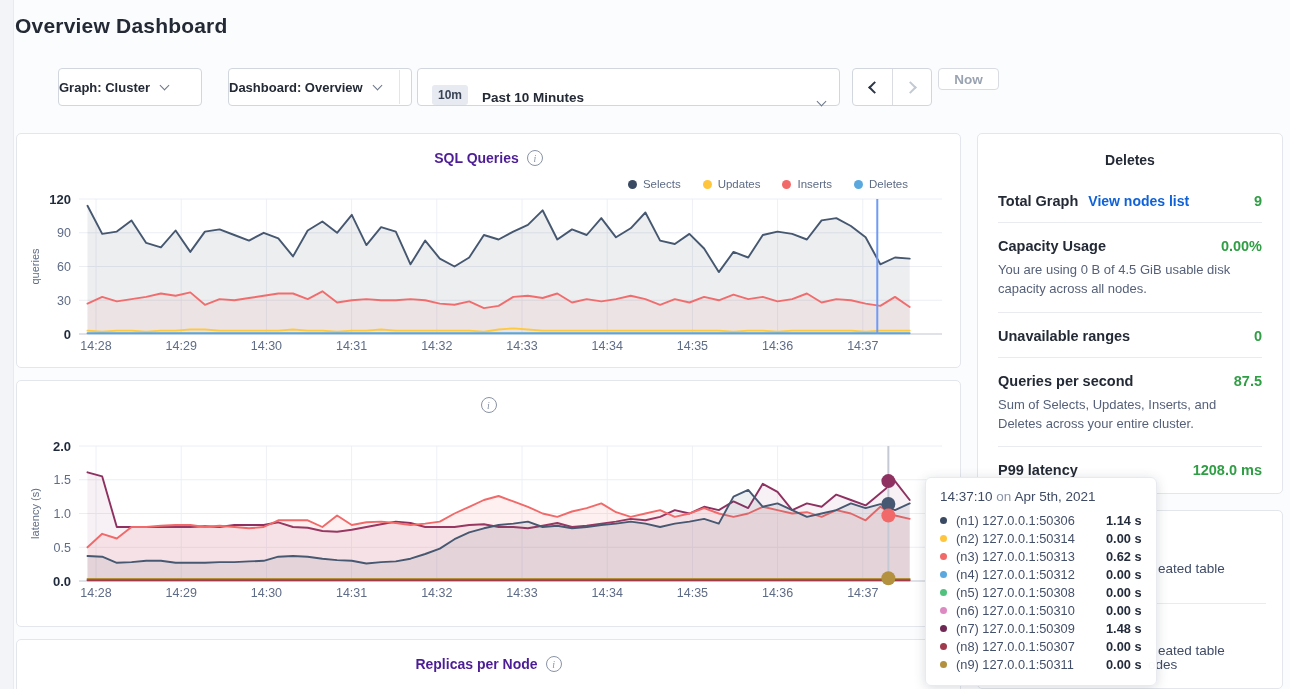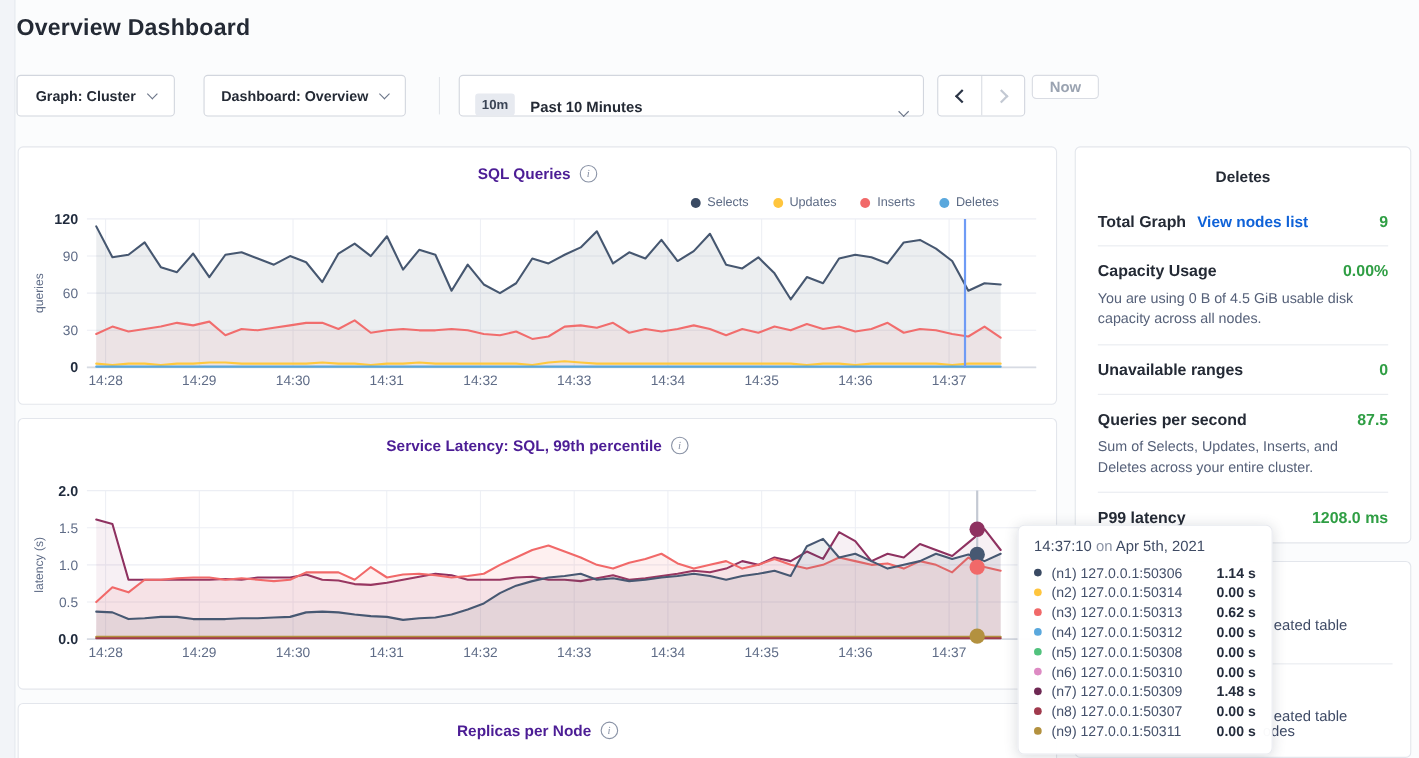--- a/index.html
+++ b/index.html
@@ -4,21 +4,21 @@
 <style>
   * { box-sizing: border-box; margin: 0; padding: 0; }
   body { font-family: "Liberation Sans", sans-serif; background:#fff; }
   .page { position:relative; width:1290px; height:689px; background:#fbfcfd; overflow:hidden; }
   .left-strip { position:absolute; left:0; top:0; width:14px; height:689px; background:#f2f4f8; border-right:1px solid #e7eaef; }
 
   .page-title { position:absolute; left:15px; top:14px; font-size:21px; font-weight:600; color:#242a35; letter-spacing:.2px; }
 
   
   .btn { position:absolute; top:68px; height:38px; background:#fff; border:1px solid #d2d6de; border-radius:4px;
-         display:flex; align-items:center; justify-content:center; font-size:13px; font-weight:bold; color:#242a35; cursor:pointer; }
+         display:flex; align-items:center; font-size:13px; font-weight:bold; color:#242a35; cursor:pointer;margin-left:43px; }
   .chev { display:inline-block; width:7px; height:7px; border-right:1.7px solid #6b7588; border-bottom:1.7px solid #6b7588;
           transform:rotate(45deg); margin-left:11px; margin-top:-4px; }
   .toolbar-divider { position:absolute; left:399px; top:70px; height:34px; width:1px; background:#e2e5ea; }
   .timebox { position:absolute; left:417px; top:68px; width:423px; height:38px; background:#fff; border:1px solid #d2d6de;
              border-radius:4px; display:flex; align-items:flex-end; padding:0 14px; cursor:pointer; }
   .timebadge { background:#e7eaf0; color:#3a4455; font-size:12px; font-weight:bold; border-radius:3px; padding:3px 6px; margin-right:14px; }
   .timelabel { font-size:13.5px; font-weight:bold; color:#242a35; flex:1; text-align:left; }
   .arrowgroup { position:absolute; left:852px; top:68px; height:38px; display:flex; border:1px solid #d2d6de; border-radius:4px; background:#fff; overflow:hidden; }
   .arrowcell { width:39px; height:36px; display:flex; align-items:center; justify-content:center; cursor:pointer; }
   .arrowcell + .arrowcell { border-left:1px solid #d9dce3; }
@@ -159,21 +159,20 @@
         <text x="590.2" y="158" text-anchor="middle" font-size="12.5" fill="#5f6c87">14:34</text>
         <text x="675.4" y="158" text-anchor="middle" font-size="12.5" fill="#5f6c87">14:35</text>
         <text x="760.6" y="158" text-anchor="middle" font-size="12.5" fill="#5f6c87">14:36</text>
         <text x="845.8000000000001" y="158" text-anchor="middle" font-size="12.5" fill="#5f6c87">14:37</text>
         <text x="22" y="74.5" text-anchor="middle" font-size="11" fill="#5f6c87" transform="rotate(-90 22 74.5)">queries</text>
       </svg>
   </div>
 
   <div class="panel" style="left:16px;top:380px;width:945px;height:247px;">
     <div class="chart-title-row">
-      <span class="chart-title">Service Latency: SQL, 99th percentile</span>
       <span class="info-icon">i</span>
     </div>
     <svg id="chart-latency" class="chart" width="945" height="170">
         <line x1="79" y1="7" x2="79" y2="142" stroke="#eef0f5" stroke-width="1"></line>
         <line x1="164.2" y1="7" x2="164.2" y2="142" stroke="#eef0f5" stroke-width="1"></line>
         <line x1="249.4" y1="7" x2="249.4" y2="142" stroke="#eef0f5" stroke-width="1"></line>
         <line x1="334.6" y1="7" x2="334.6" y2="142" stroke="#eef0f5" stroke-width="1"></line>
         <line x1="419.8" y1="7" x2="419.8" y2="142" stroke="#eef0f5" stroke-width="1"></line>
         <line x1="505" y1="7" x2="505" y2="142" stroke="#eef0f5" stroke-width="1"></line>
         <line x1="590.2" y1="7" x2="590.2" y2="142" stroke="#eef0f5" stroke-width="1"></line>

